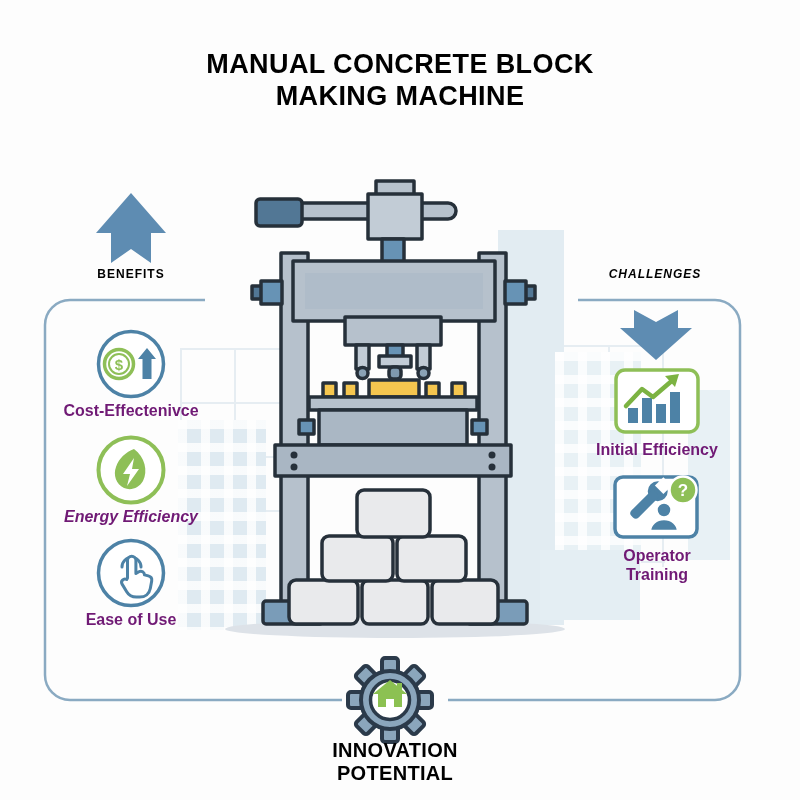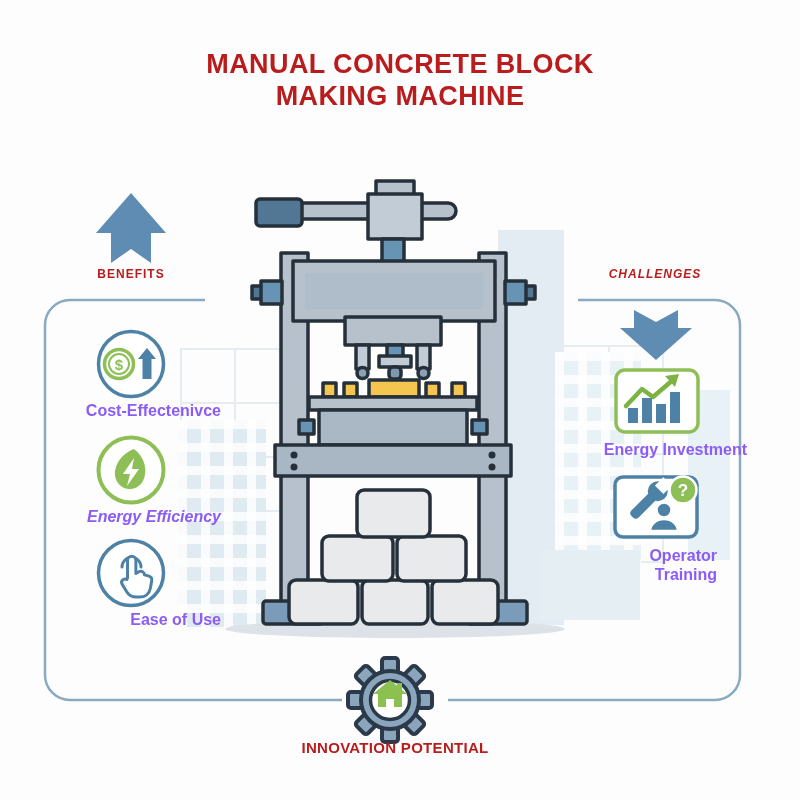--- a/index.html
+++ b/index.html
@@ -7,28 +7,28 @@
           font-family:"Liberation Sans",sans-serif;}
   .wm{position:absolute;z-index:0;}
   .bwin{background-image:
         repeating-linear-gradient(to right, rgba(255,255,255,.8) 0 9px, rgba(255,255,255,0) 9px 23px),
         repeating-linear-gradient(to bottom, rgba(255,255,255,.8) 0 9px, rgba(255,255,255,0) 9px 23px);}
   .grid{background-image:
         repeating-linear-gradient(to right, #ccdbe5 0 2px, rgba(255,255,255,0) 2px 54px),
         repeating-linear-gradient(to bottom, #ccdbe5 0 2px, rgba(255,255,255,0) 2px 54px);
         opacity:.45;}
   .overlay{position:absolute;left:0;top:0;z-index:1;pointer-events:none;}
-  .txt{position:absolute;z-index:2;color:#b91c1c;font-weight:bold;text-align:center;}
+  .txt{position:absolute;z-index:2;color:#000000;font-weight:bold;text-align:center;}
   .title{left:0;right:0;top:48px;font-size:27px;line-height:1.2;letter-spacing:.4px;}
   .col-header{width:200px;font-size:12px;letter-spacing:1px;}
   .item{position:absolute;z-index:2;width:180px;text-align:center;}
   .item svg{display:block;margin:0 auto;}
-  .item .label{margin-top:0;color:#8b5cf6;font-weight:bold;font-size:16px;line-height:1.2;text-align:right;}
+  .item .label{margin-top:0;color:#701a75;font-weight:bold;font-size:16px;line-height:1.2;}
   .item .label.narrow{width:120px;margin:4px auto 8px;}
-  .footer-label{left:295px;width:200px;top:739px;font-size:15px;letter-spacing:.3px;}
+  .footer-label{left:295px;width:200px;top:739px;font-size:20px;letter-spacing:.3px;}
   svg text{font-family:"Liberation Sans",sans-serif;font-weight:bold;}
 </style>
 </head>
 <body>
 
 <div class="canvas">
 
   <div class="wm grid" style="left:180px;top:348px;width:112px;height:215px;"></div>
   <div class="wm grid" style="left:500px;top:345px;width:165px;height:222px;"></div>
   <div class="wm bwin" style="left:178px;top:420px;width:88px;height:210px;background-color:#dfeaf1;"></div>
@@ -177,21 +177,21 @@
       <rect x="4" y="4" width="82" height="62" rx="9" fill="#ffffff" stroke="#8ebf57" stroke-width="3.5"></rect>
       <g fill="#4d82a6">
         <rect x="16" y="42" width="10" height="15"></rect>
         <rect x="30" y="32" width="10" height="25"></rect>
         <rect x="44" y="38" width="10" height="19"></rect>
         <rect x="58" y="26" width="10" height="31"></rect>
       </g>
       <polyline points="14,40 30,23 41,31 62,13" fill="none" stroke="#7cb342" stroke-width="4.5" stroke-linecap="round" stroke-linejoin="round"></polyline>
       <polygon points="67,8 53,10 63,21" fill="#7cb342"></polygon>
     </svg>
-    <div class="label" style="margin-top:4px;">Energy Investment</div>
+    <div class="label" style="margin-top:4px;">Initial Efficiency</div>
   </div>
 
   <div class="item" style="left:567px;top:472px;">
     <svg width="92" height="70" viewBox="0 0 92 70">
       <rect x="4" y="5" width="82" height="60" rx="8" fill="#ffffff" stroke="#4d82a6" stroke-width="3.5"></rect>
       <g transform="rotate(45 34 32)">
         <circle cx="34" cy="14" r="10" fill="#4d82a6"></circle>
         <rect x="28" y="0" width="12" height="12" fill="#ffffff"></rect>
         <rect x="29" y="16" width="10" height="34" rx="4" fill="#4d82a6"></rect>
       </g>

